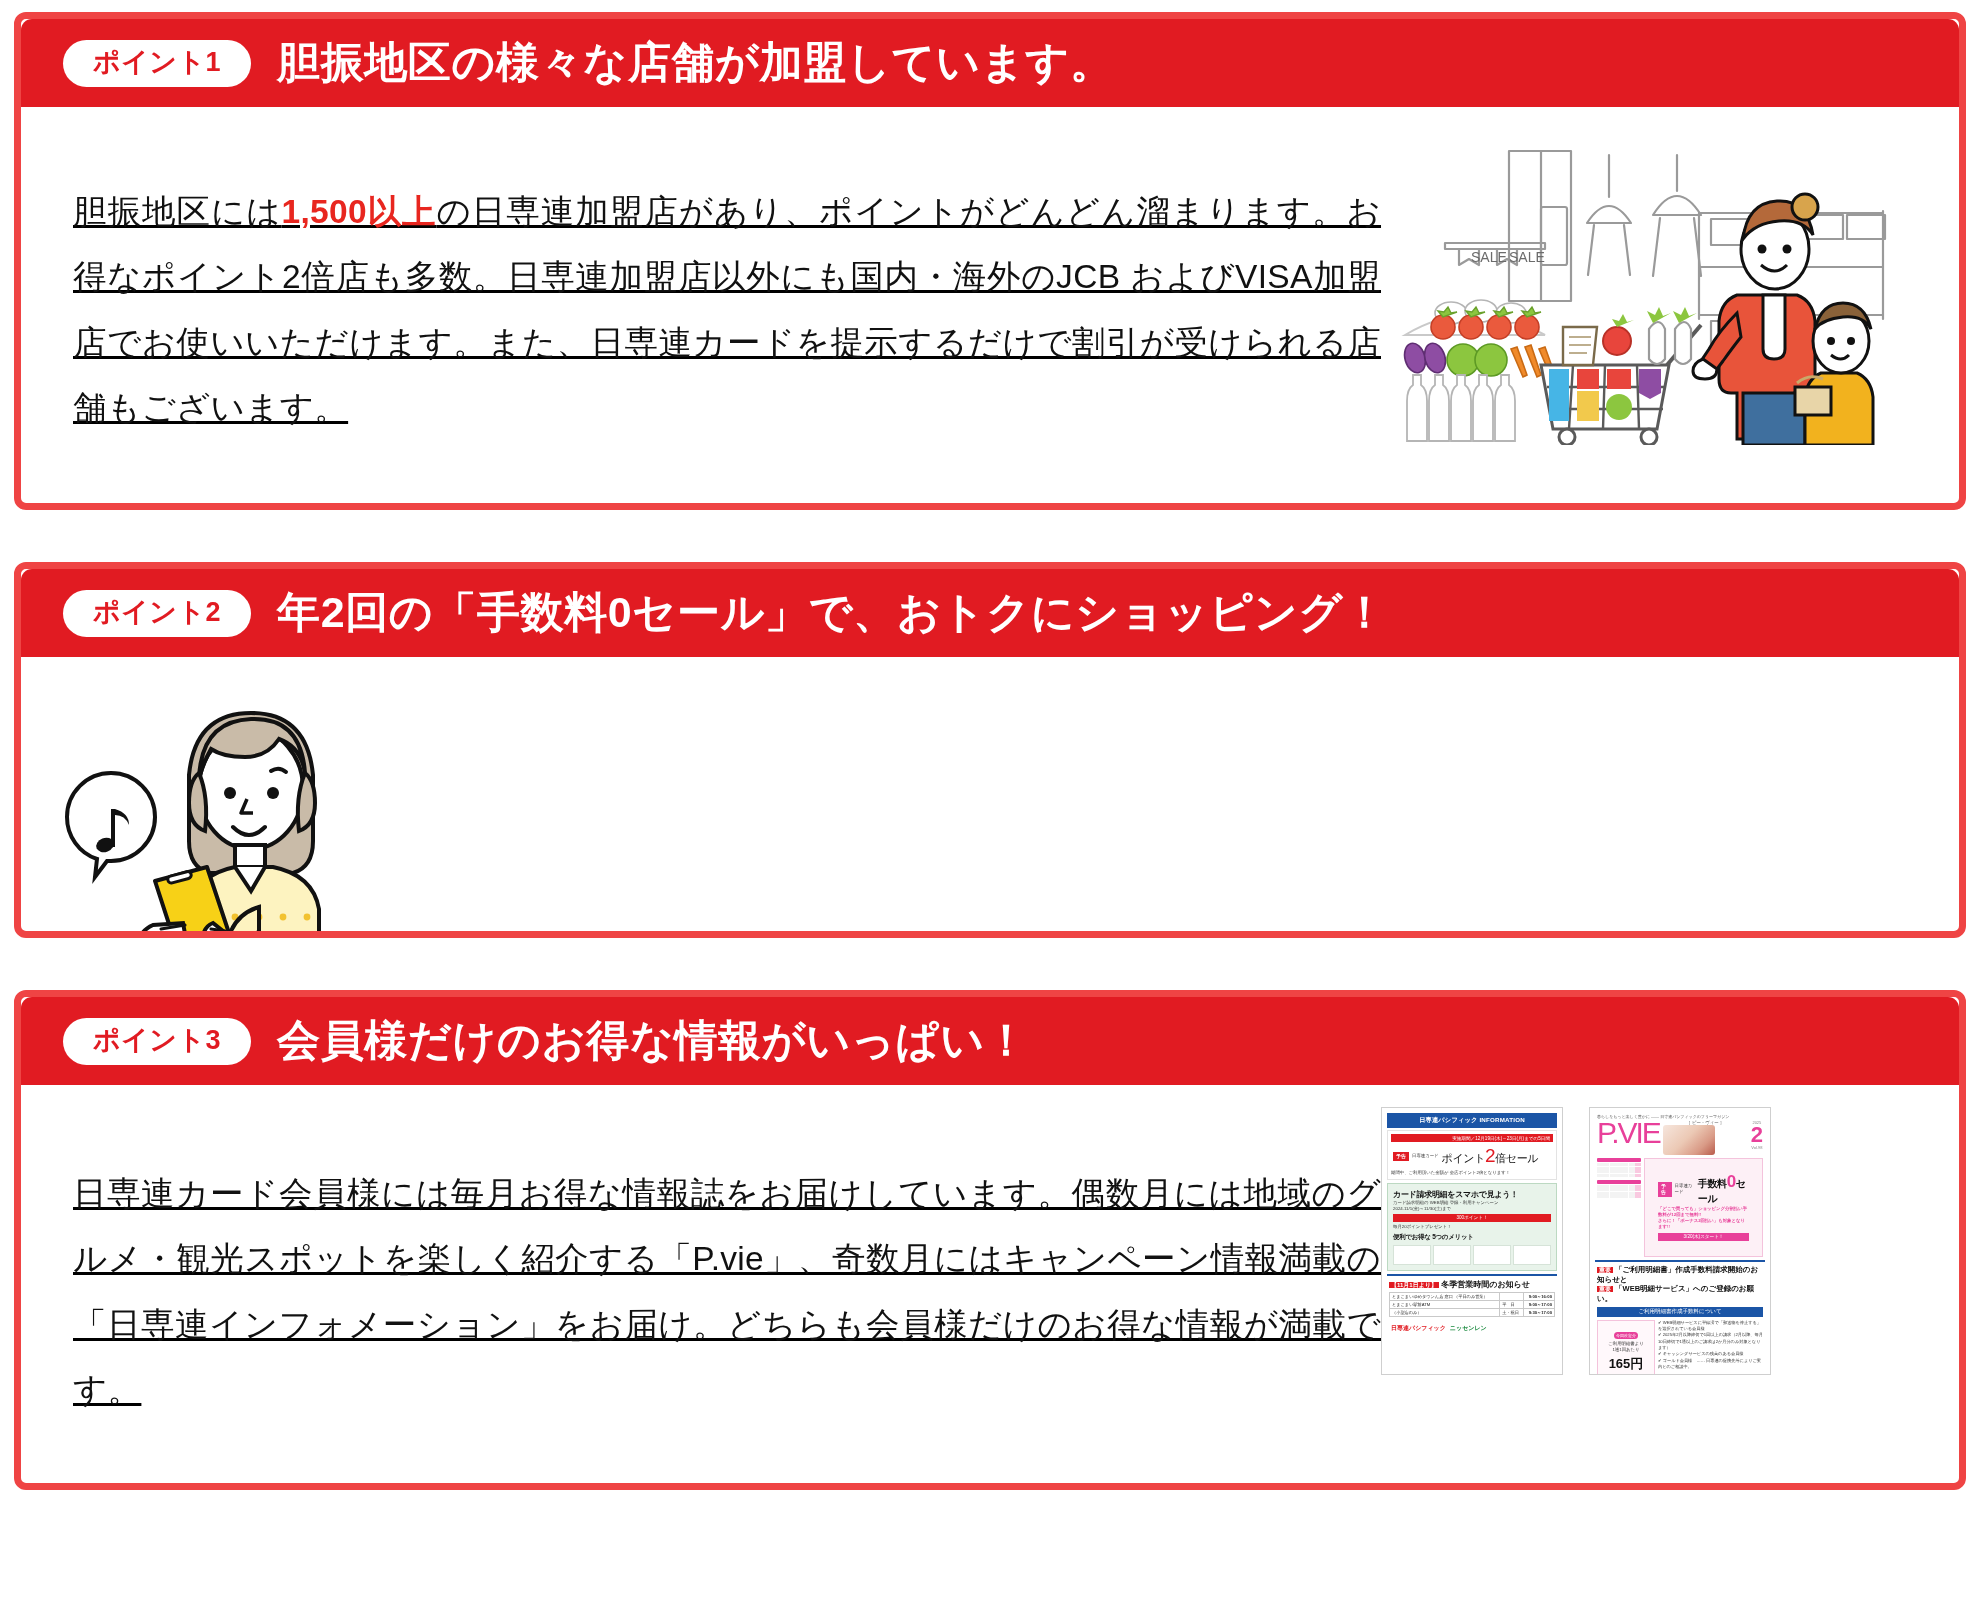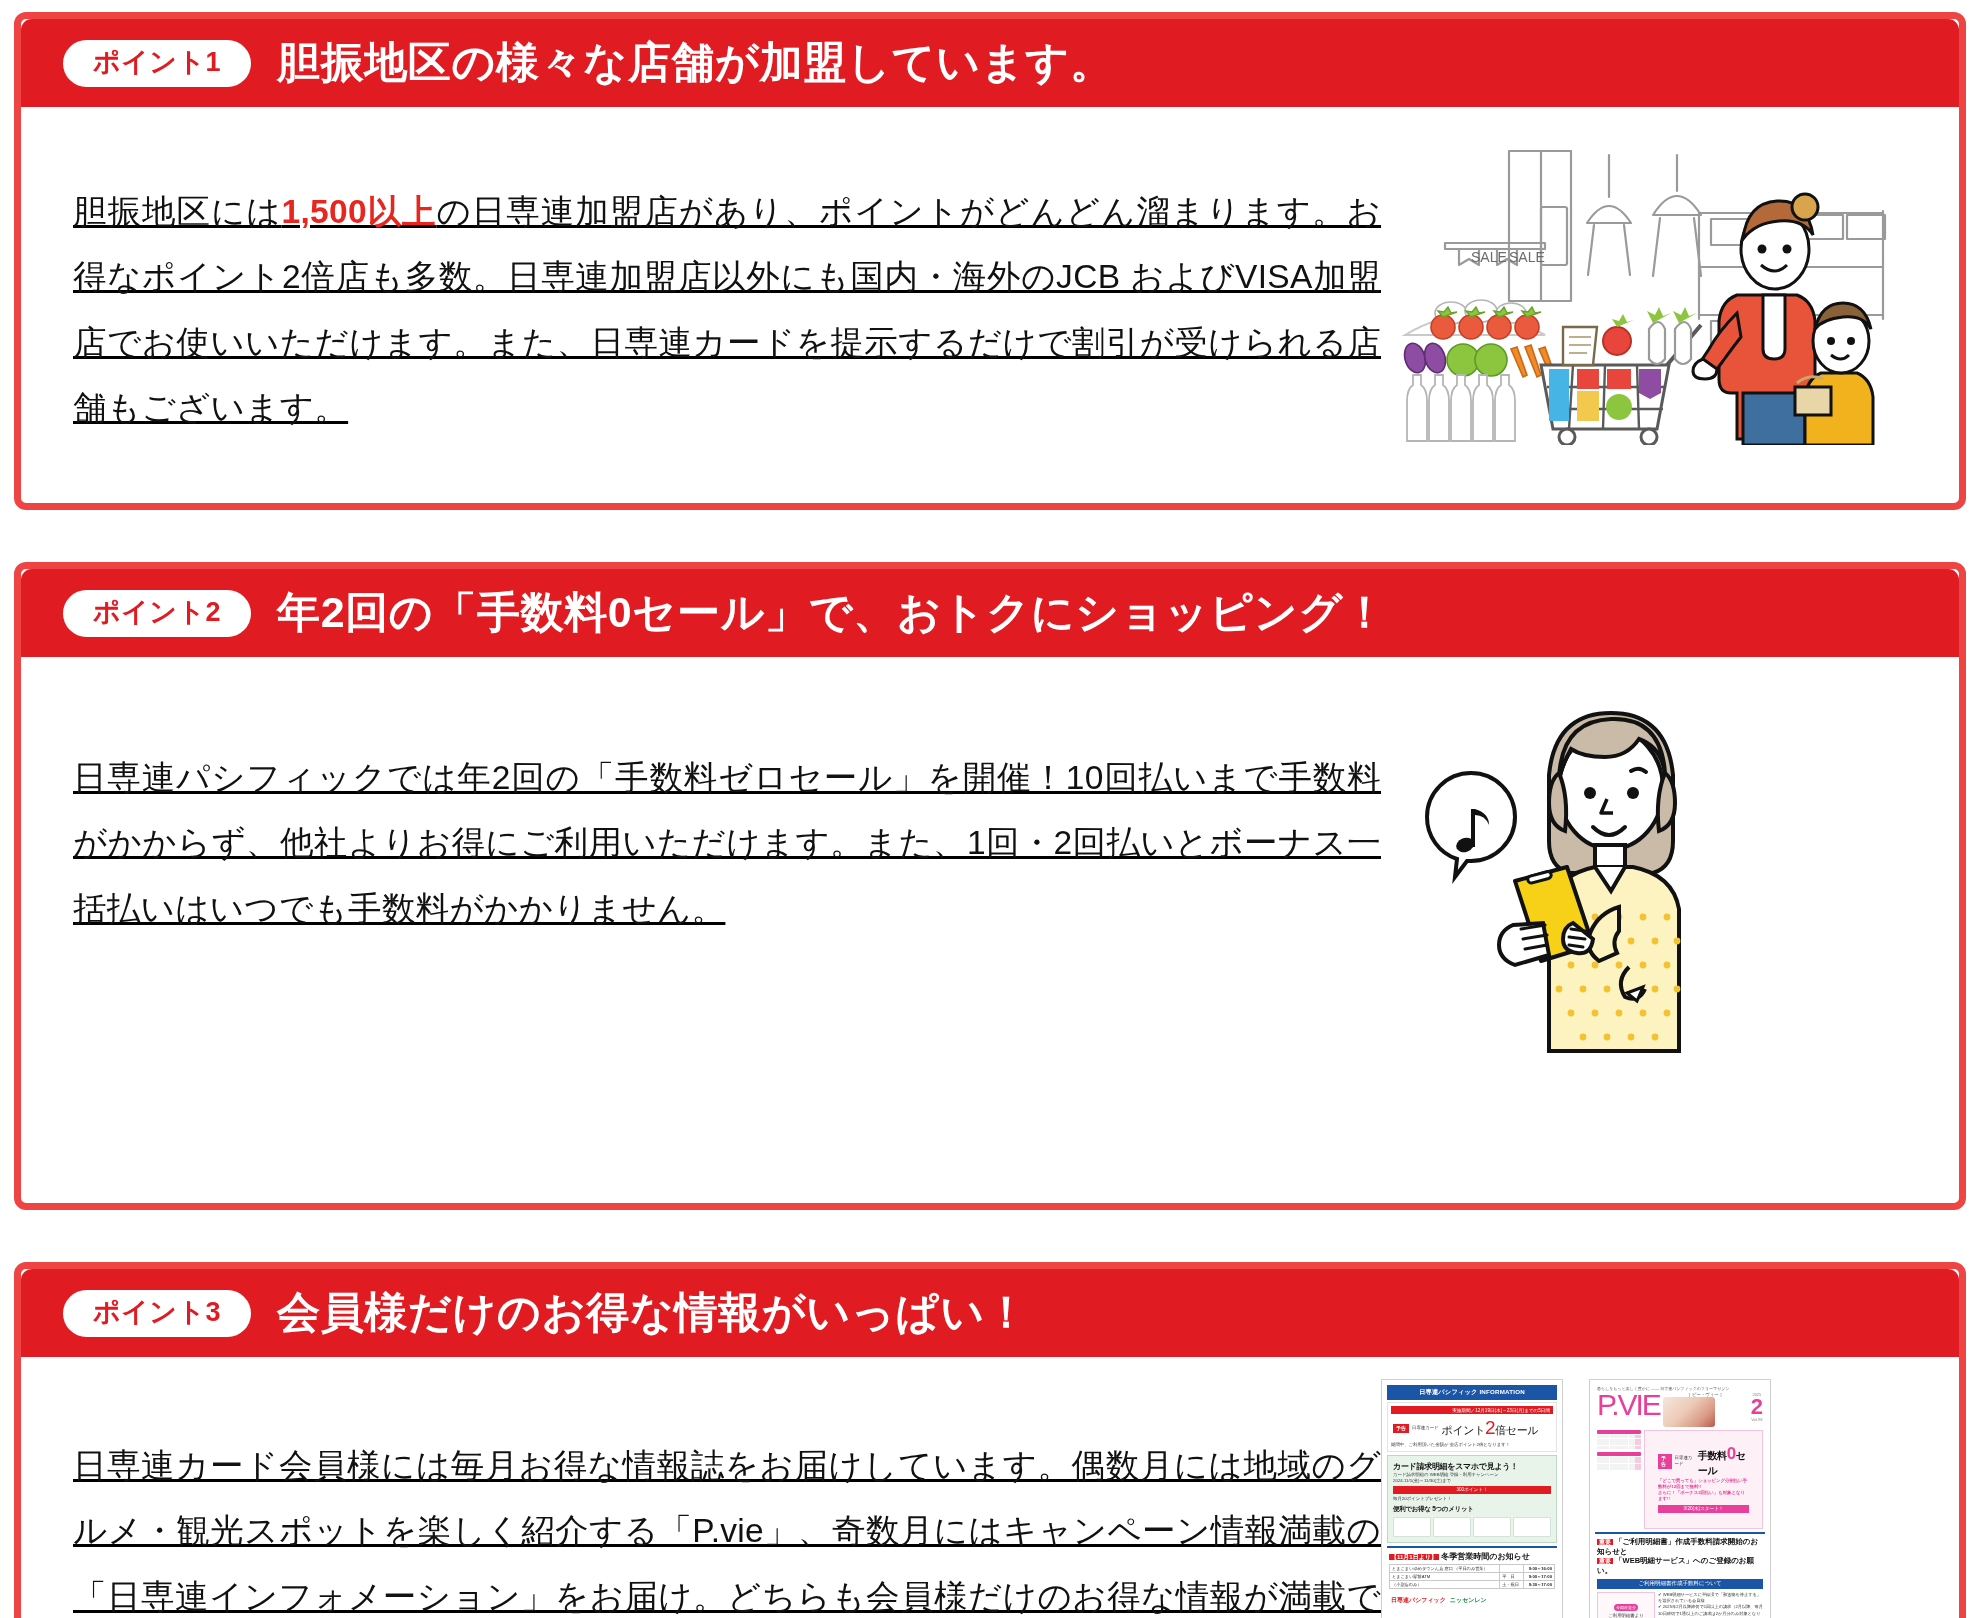--- a/index.html
+++ b/index.html
@@ -24,21 +24,21 @@
   .point-card {
     position: relative;
     width: 1952px;
     margin: 0 auto;
     background: #ffffff;
     border: 7px solid #ef4444;
     border-radius: 12px;
     overflow: hidden;
   }
   .card-1 { height: 498px; margin-top: 12px; }
-  .card-2 { height: 648px; margin-top: 52px; }
+  .card-2 { height: 376px; margin-top: 52px; }
   .card-3 { height: 500px; margin-top: 52px; }
 
   
   .card-head {
     height: 88px;
     background: #e11b22;
     display: flex;
     align-items: center;
     padding-left: 42px;
     gap: 26px;
@@ -323,23 +323,20 @@
       </div>
     </div>
   </section>
 
   <section class="point-card card-2">
     <div class="card-head">
       <span class="point-badge">ポイント2</span>
       <span class="head-title">年2回の「手数料0セール」で、おトクにショッピング！</span>
     </div>
     <div class="card-body">
-      <div class="body-text">
-        <p>日専連パシフィックでは年2回の「手数料ゼロセール」を開催！10回払いまで手数料がかからず、他社よりお得にご利用いただけます。また、1回・2回払いとボーナス一括払いはいつでも手数料がかかりません。</p>
-      </div>
 
       <div class="body-art">
         <svg class="art-phone" viewBox="0 0 400 400">
 
           <g>
             <path d="M46 150a44 44 0 1 1 44 44h-4l-12 16 2-18a44 44 0 0 1-30-42z" fill="#fff" stroke="#111" stroke-width="4"></path>
             <g fill="#111">
               <ellipse cx="84" cy="178" rx="9" ry="7" transform="rotate(-22 84 178)"></ellipse>
               <rect x="90" y="142" width="4" height="38"></rect>
               <path d="M94 142q14 4 14 16-4-10-14-10z"></path>

